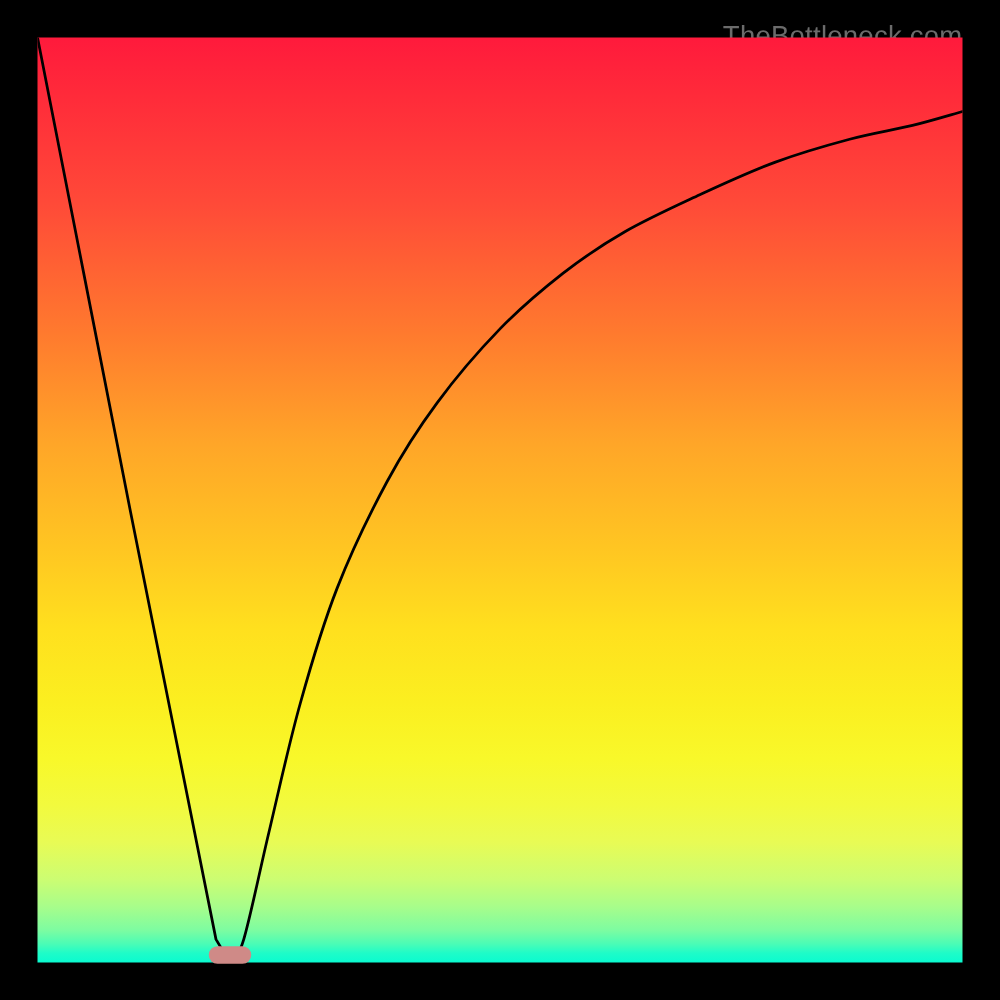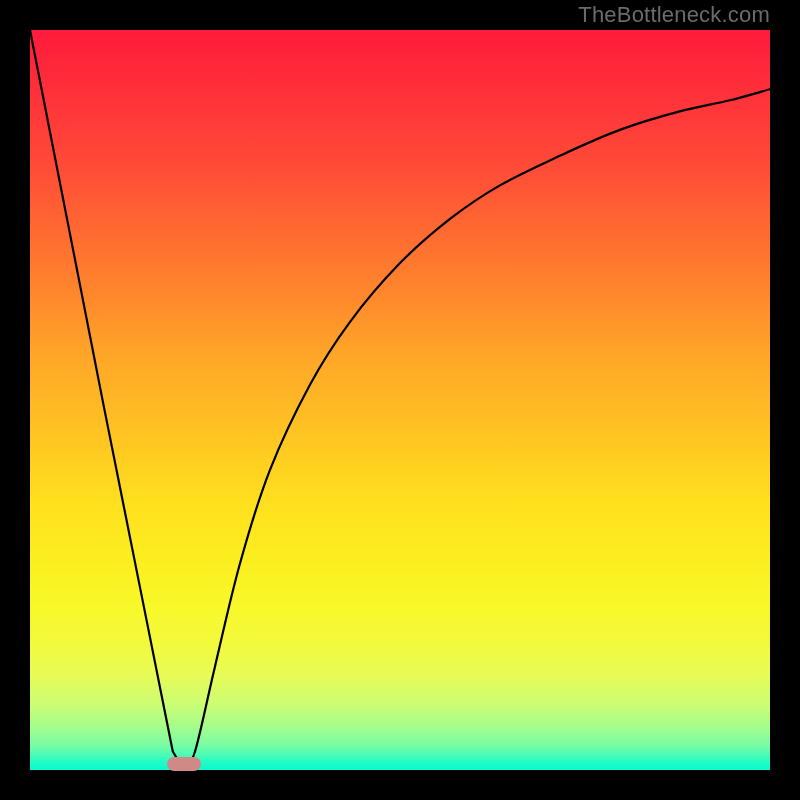--- a/index.html
+++ b/index.html
@@ -39,21 +39,21 @@
       #ccfd72 91%,
       #a7fd8b 94%,
       #7dfca1 96.5%,
       #4afcb6 98%,
       #1efcc8 99%,
       #0afbd0 100%
     );
   }
   .watermark {
     position: absolute;
-    top: 2px;
+    top: 16px;
     right: 30px;
     color: #6b6b6b;
     font-size: 22px;
     letter-spacing: 0.2px;
     user-select: none;
   }
   .curve-svg {
     position: absolute;
     left: 0;
     top: 0;

